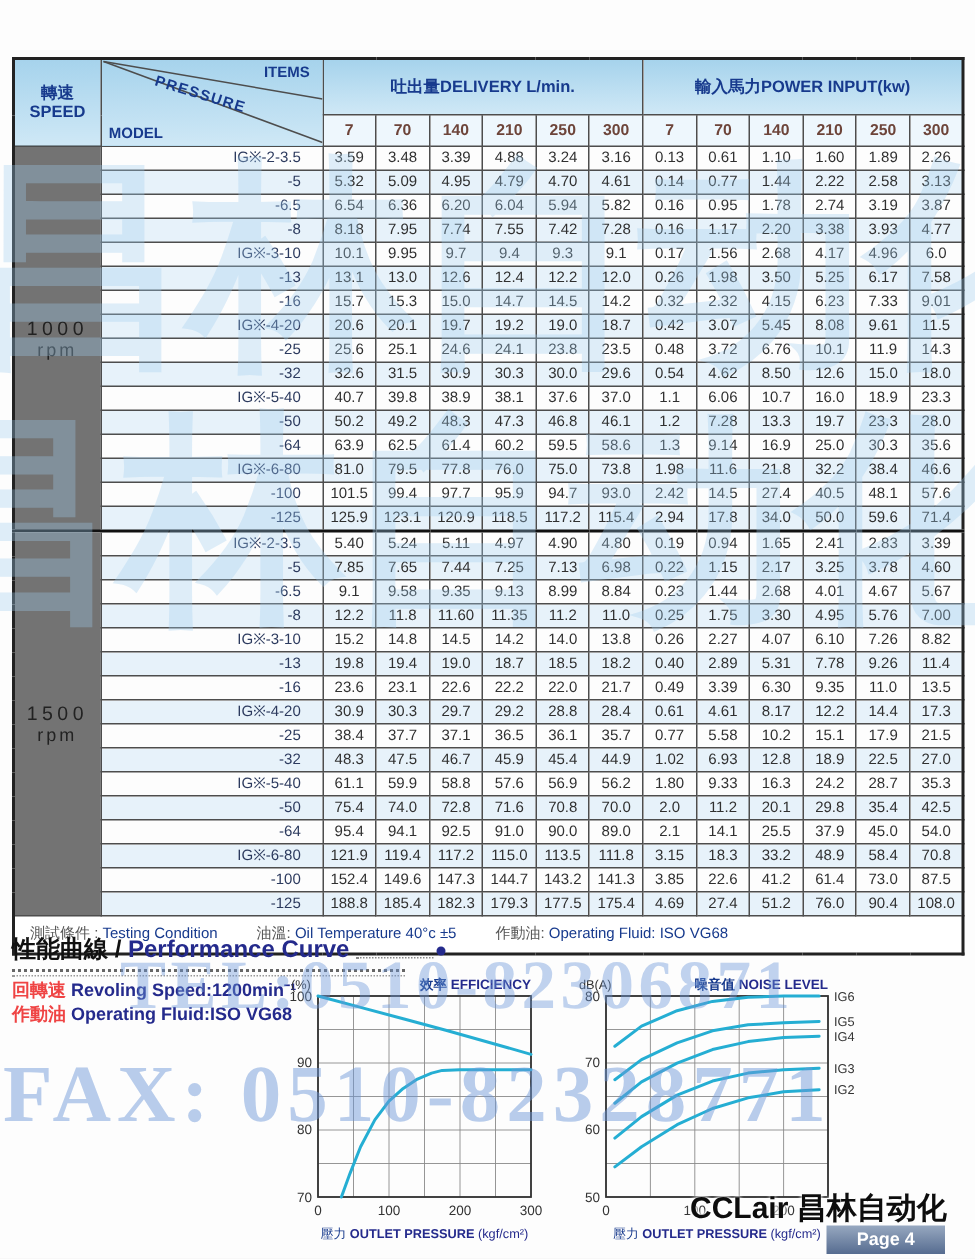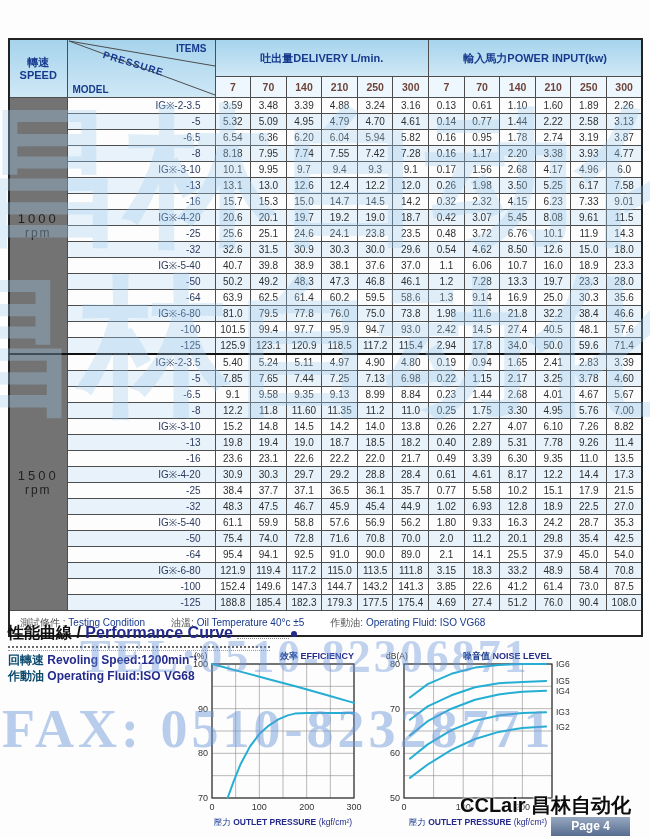--- a/index.html
+++ b/index.html
@@ -30,21 +30,21 @@
   td.corner .c-items{position:absolute;top:2px;right:8px;font-size:10px;color:#173a8d;font-weight:bold;margin-left:36px;}
   td.corner .c-press{position:absolute;top:17px;left:34px;font-size:10px;color:#173a8d;font-weight:bold;transform:rotate(17deg);letter-spacing:1px;}
   td.corner .c-model{position:absolute;bottom:1px;left:5px;font-size:10px;color:#173a8d;font-weight:bold;}
   td.corner svg{position:absolute;left:0;top:0;}
   tr.footnote-row td{height:24px;line-height:24px;text-align:left;padding-left:10px;font-size:10px;background:#fff;color:#173a8d;}
   tr.footnote-row .czh{color:#555;}
   tr.footnote-row .gap{display:inline-block;width:26px;}
 
   
   .cond{position:absolute;left:8px;top:652px;z-index:3;font-size:12px;font-weight:bold;line-height:16px;}
-  .cond .czh{color:#0c4a6e;}
+  .cond .czh{color:#ef4444;}
   .cond .cen{color:#242a8c;}
 
   .charts-row{position:absolute;left:184px;top:648px;display:flex;gap:10px;z-index:3;}
   .chart svg text{font-family:"Liberation Sans",sans-serif;}
 
   
   .wm{position:absolute;font-family:"Liberation Serif",serif;font-weight:bold;pointer-events:none;white-space:nowrap;}
   .wm-big{color:rgba(160,205,240,0.32);font-size:150px;z-index:4;}
   .wm-big1{left:-24px;top:78px;}
   .wm-big2{left:-70px;top:248px;}

